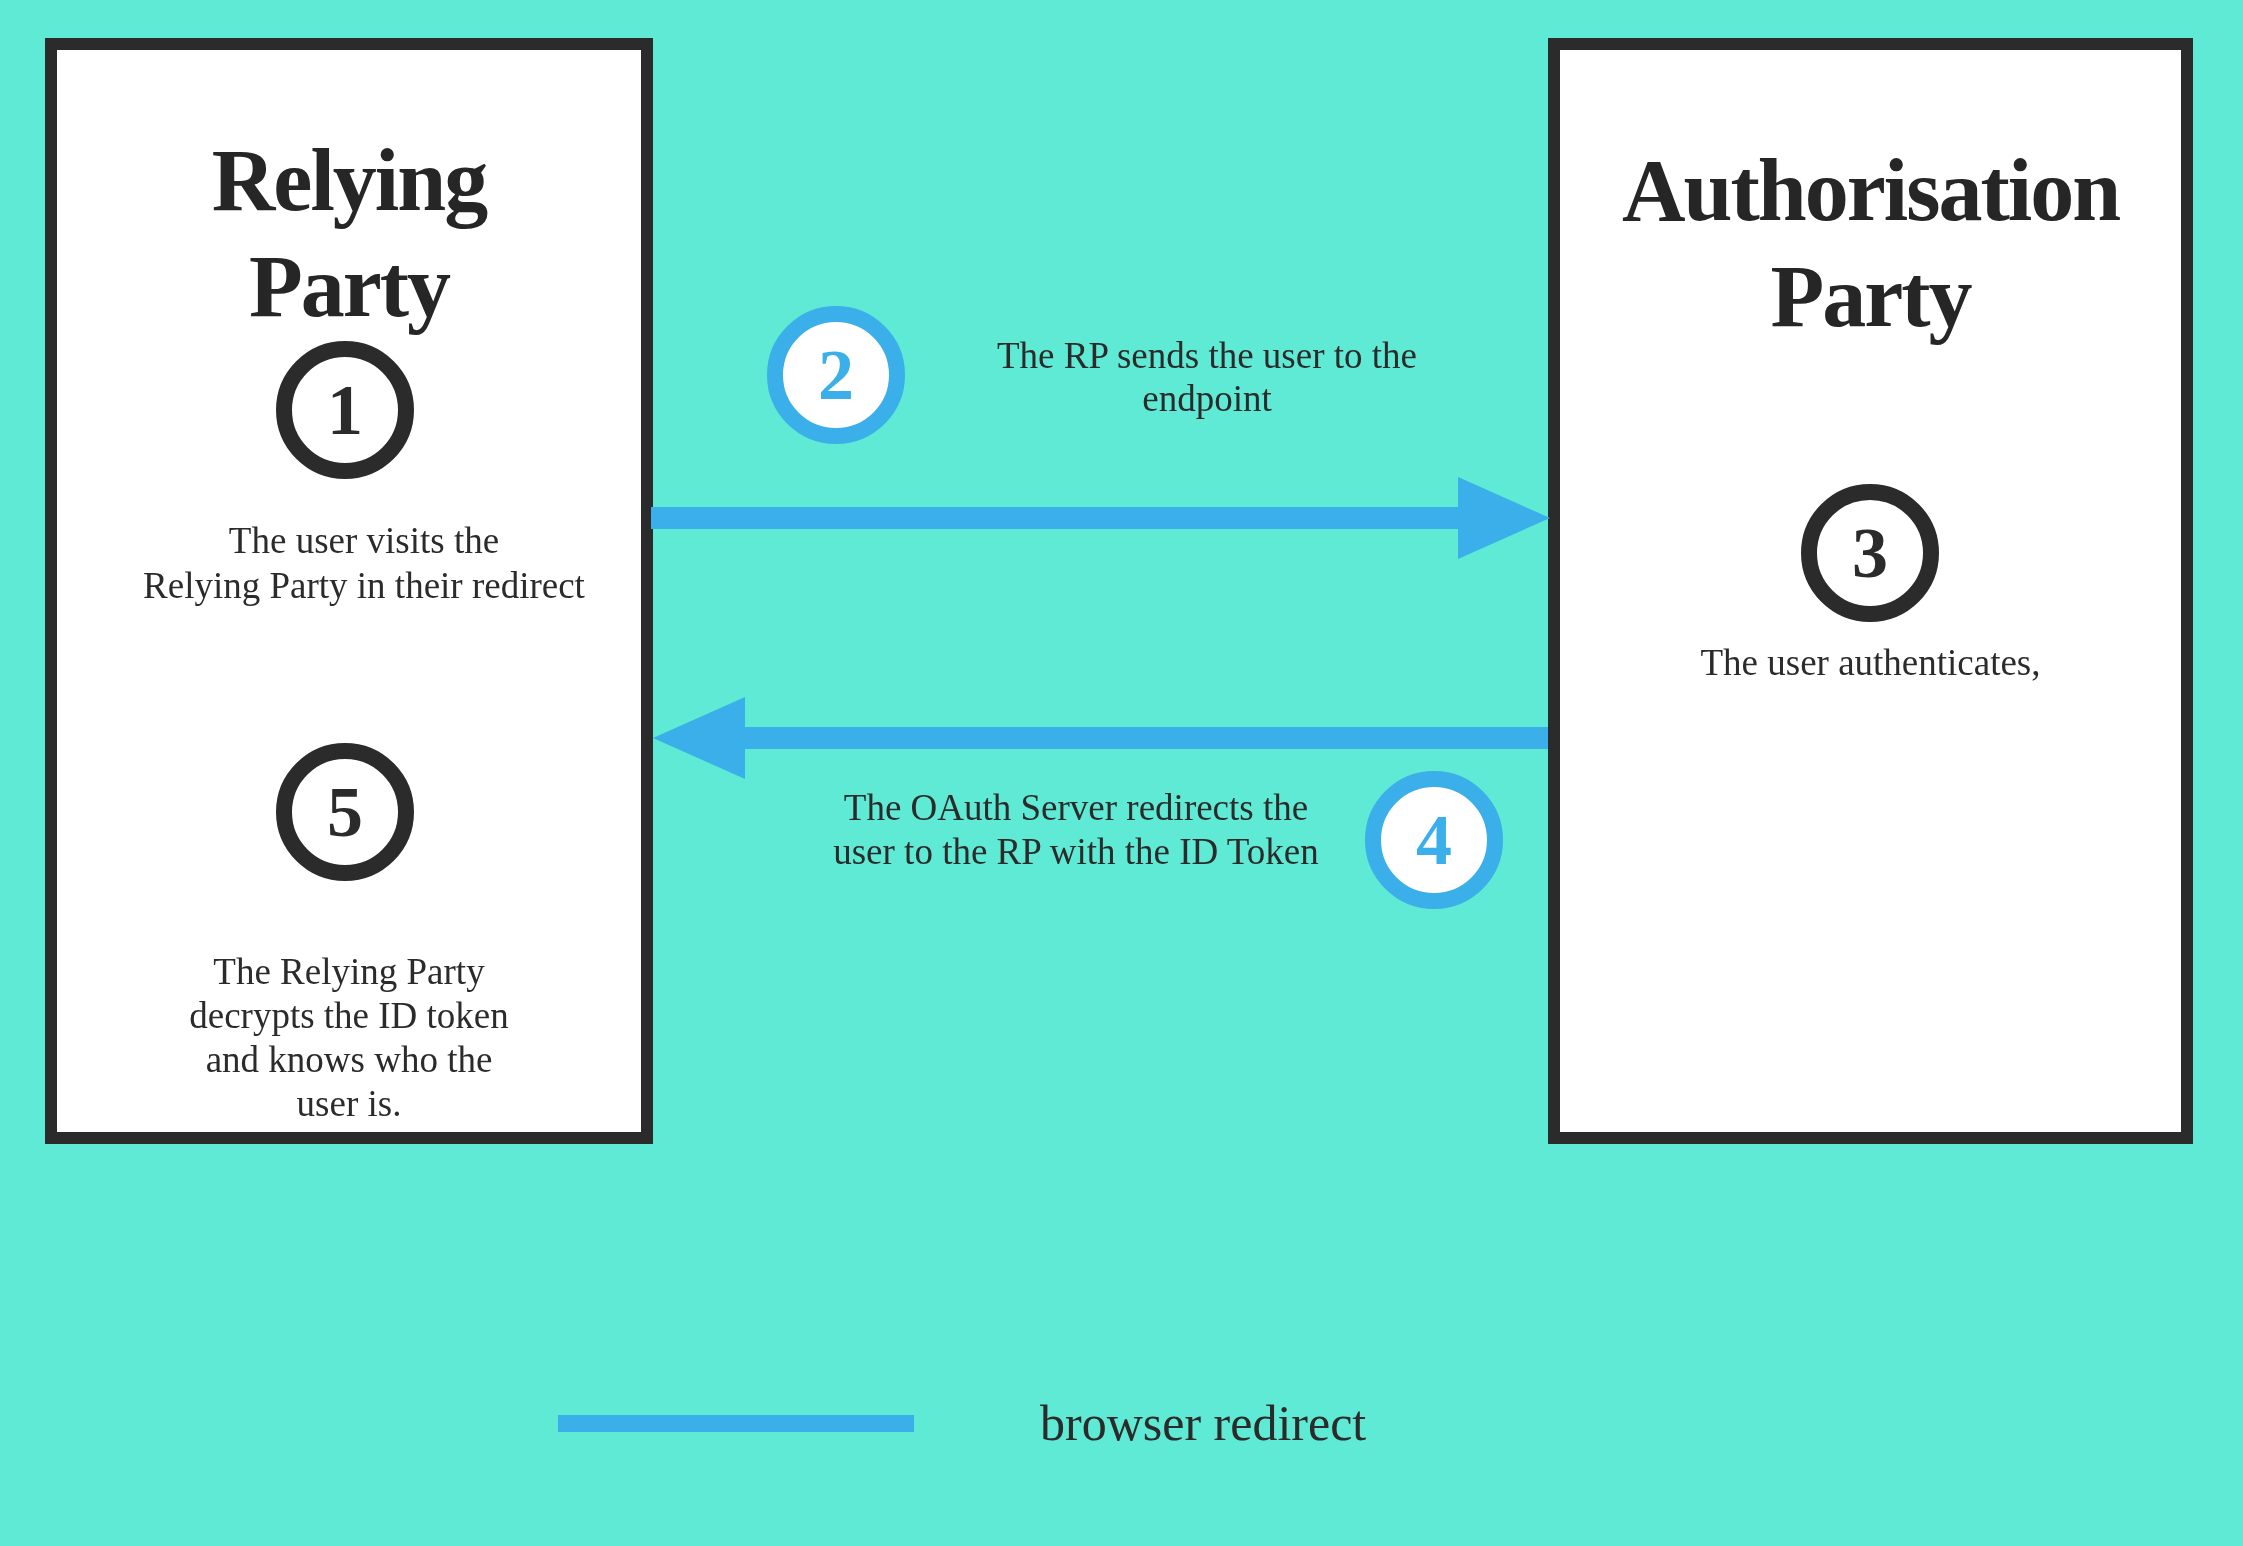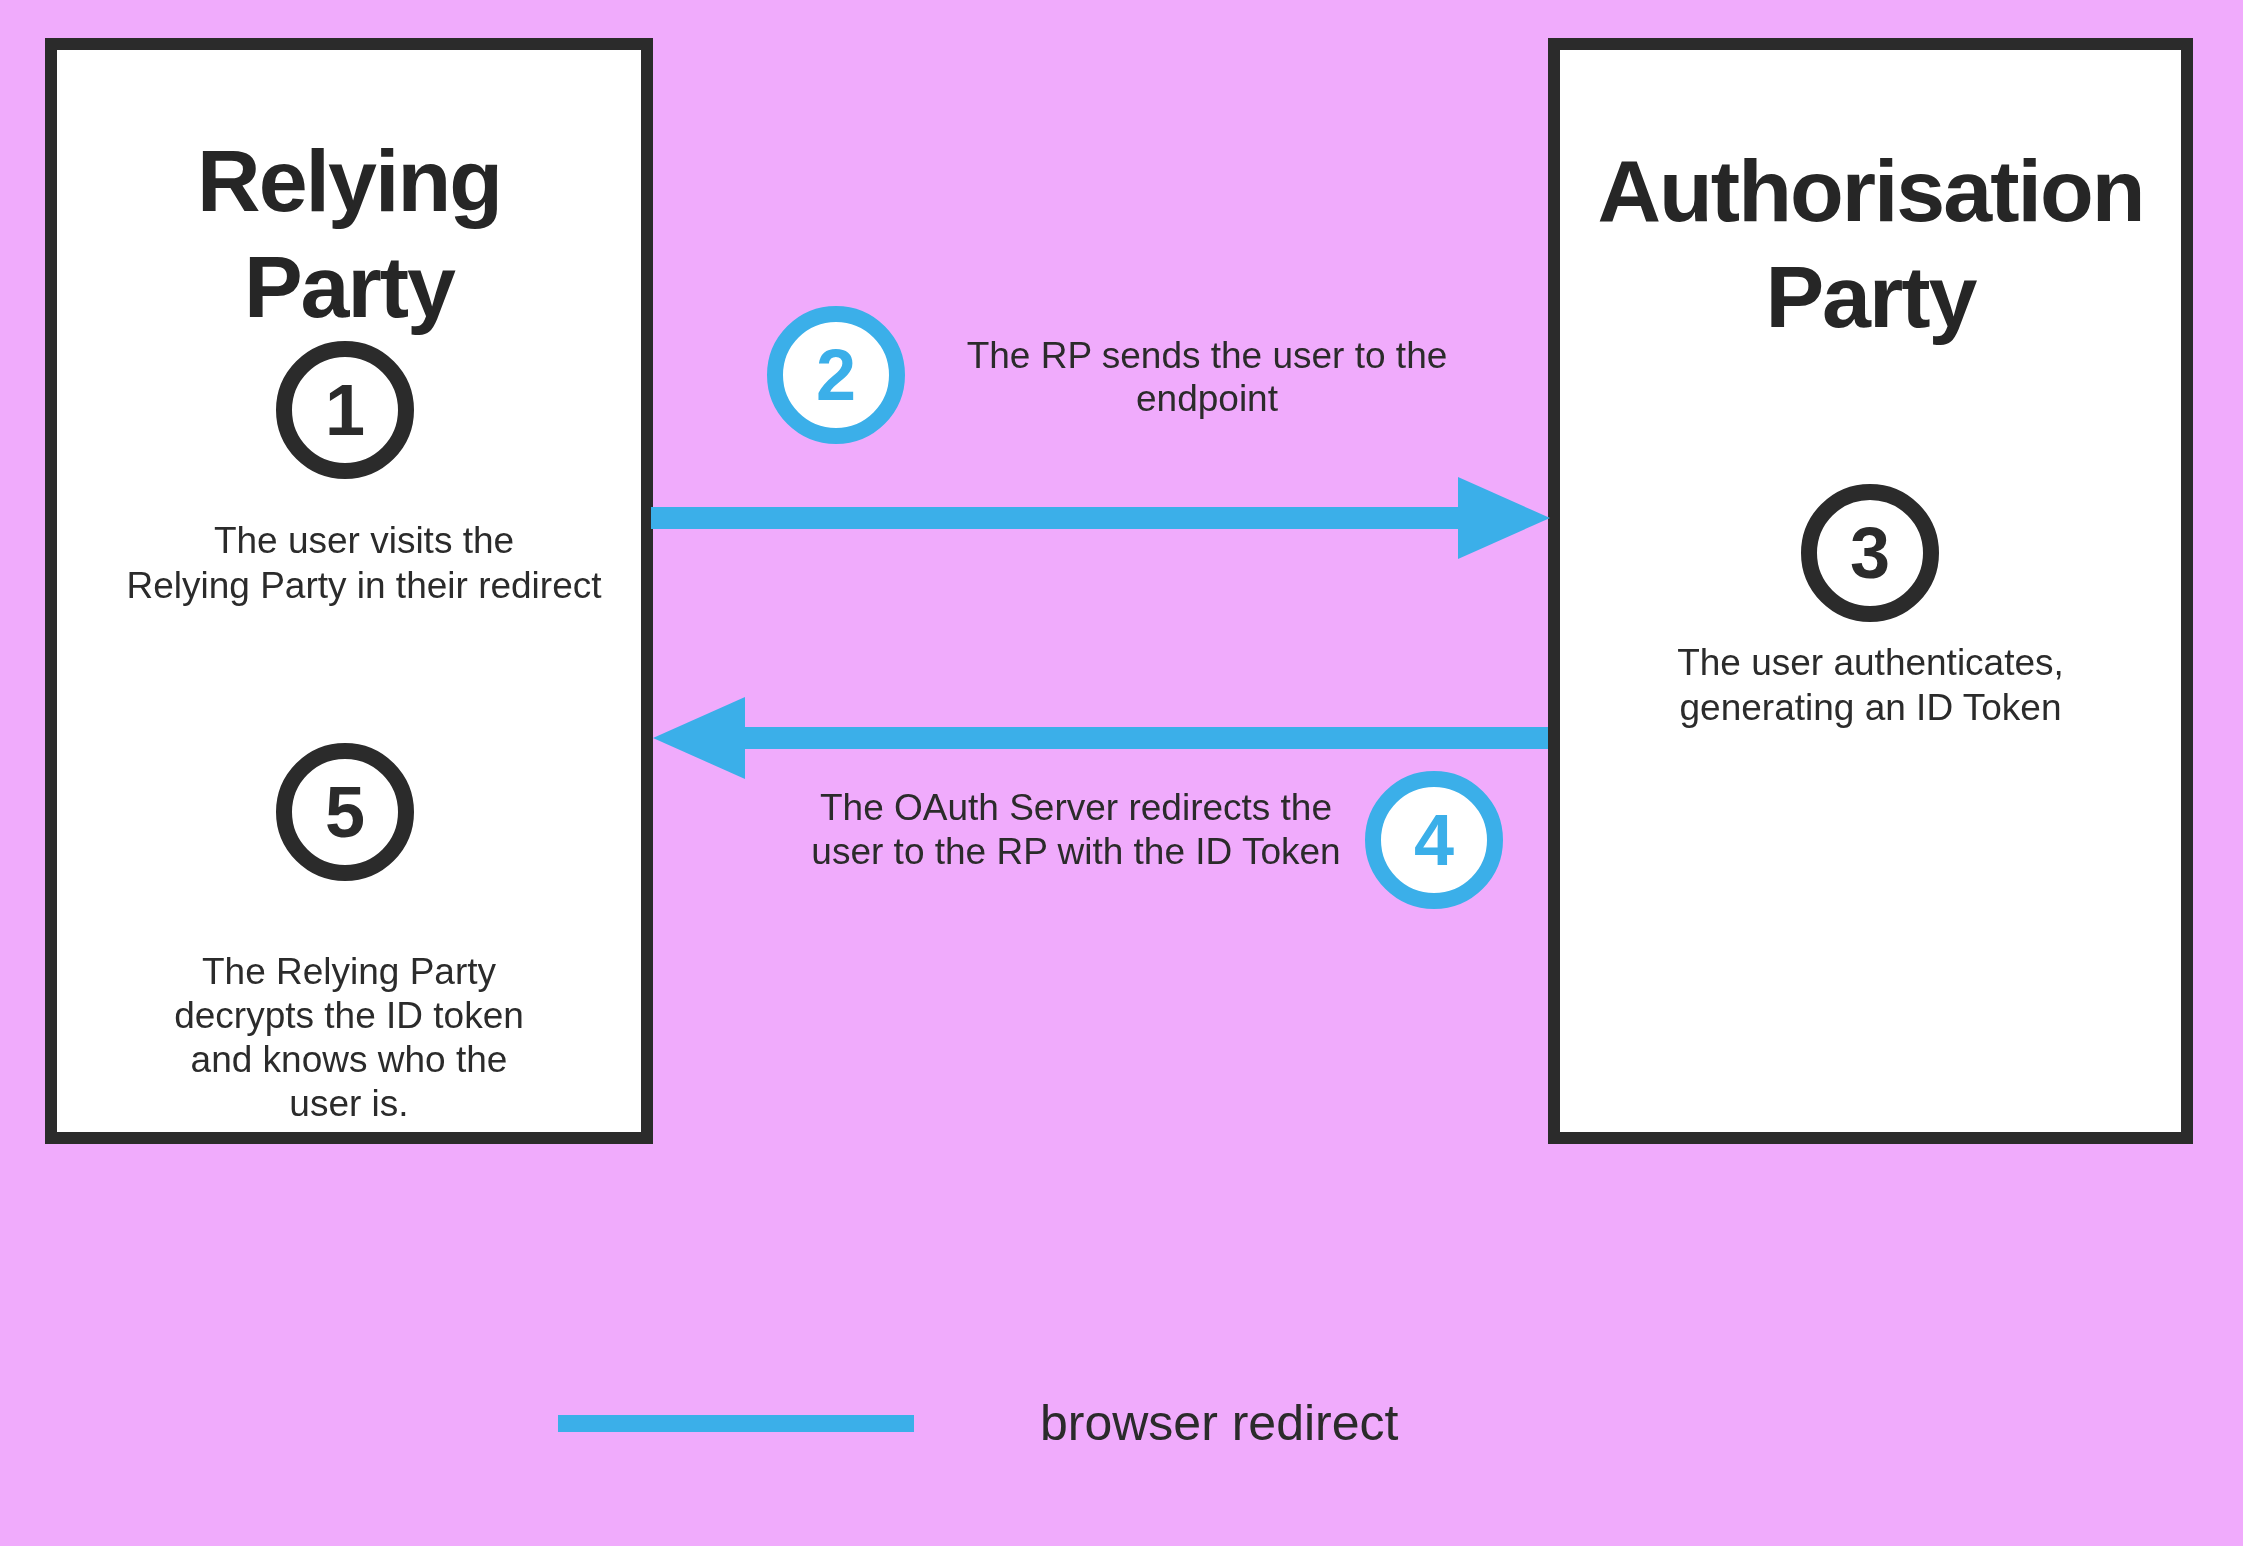--- a/index.html
+++ b/index.html
@@ -1,21 +1,21 @@
 <!DOCTYPE html>
 <html><head>
 <meta charset="utf-8">
 <style>
   html, body { margin: 0; padding: 0; background: #ffffff; }
   .canvas {
     position: relative;
     width: 2243px;
     height: 1546px;
-    background: #f0abfc;
-    font-family: Liberation Sans, sans-serif;
+    background: #5eead4;
+    font-family: Liberation Serif, serif;
     color: #2b2b2b;
     overflow: hidden;
   }
   .entity-box {
     position: absolute;
     top: 38px;
     height: 1106px;
     border: 12px solid #2b2b2b;
     box-sizing: border-box;
     background: #ffffff;
@@ -133,21 +133,20 @@
   <div class="box-title title-right">
     <div>Authorisation</div>
     <div>Party</div>
   </div>
 
   <div class="num-circle num-dark" style="left:1801px; top:484px;">
     <span>3</span>
   </div>
   <div class="step-text" style="left:1548px; top:640px; width:645px;">
     <div>The user authenticates,</div>
-    <div>generating an ID Token</div>
   </div>
 
   <div class="arrow-shaft" style="left:651px; top:507px; width:810px;"></div>
   <div class="arrow-head head-right" style="left:1458px; top:477px;"></div>
 
   <div class="num-circle num-blue" style="left:767px; top:306px;">
     <span>2</span>
   </div>
   <div class="step-text" style="left:902px; top:334px; width:610px; line-height:43px;">
     <div>The RP sends the user to the</div>

